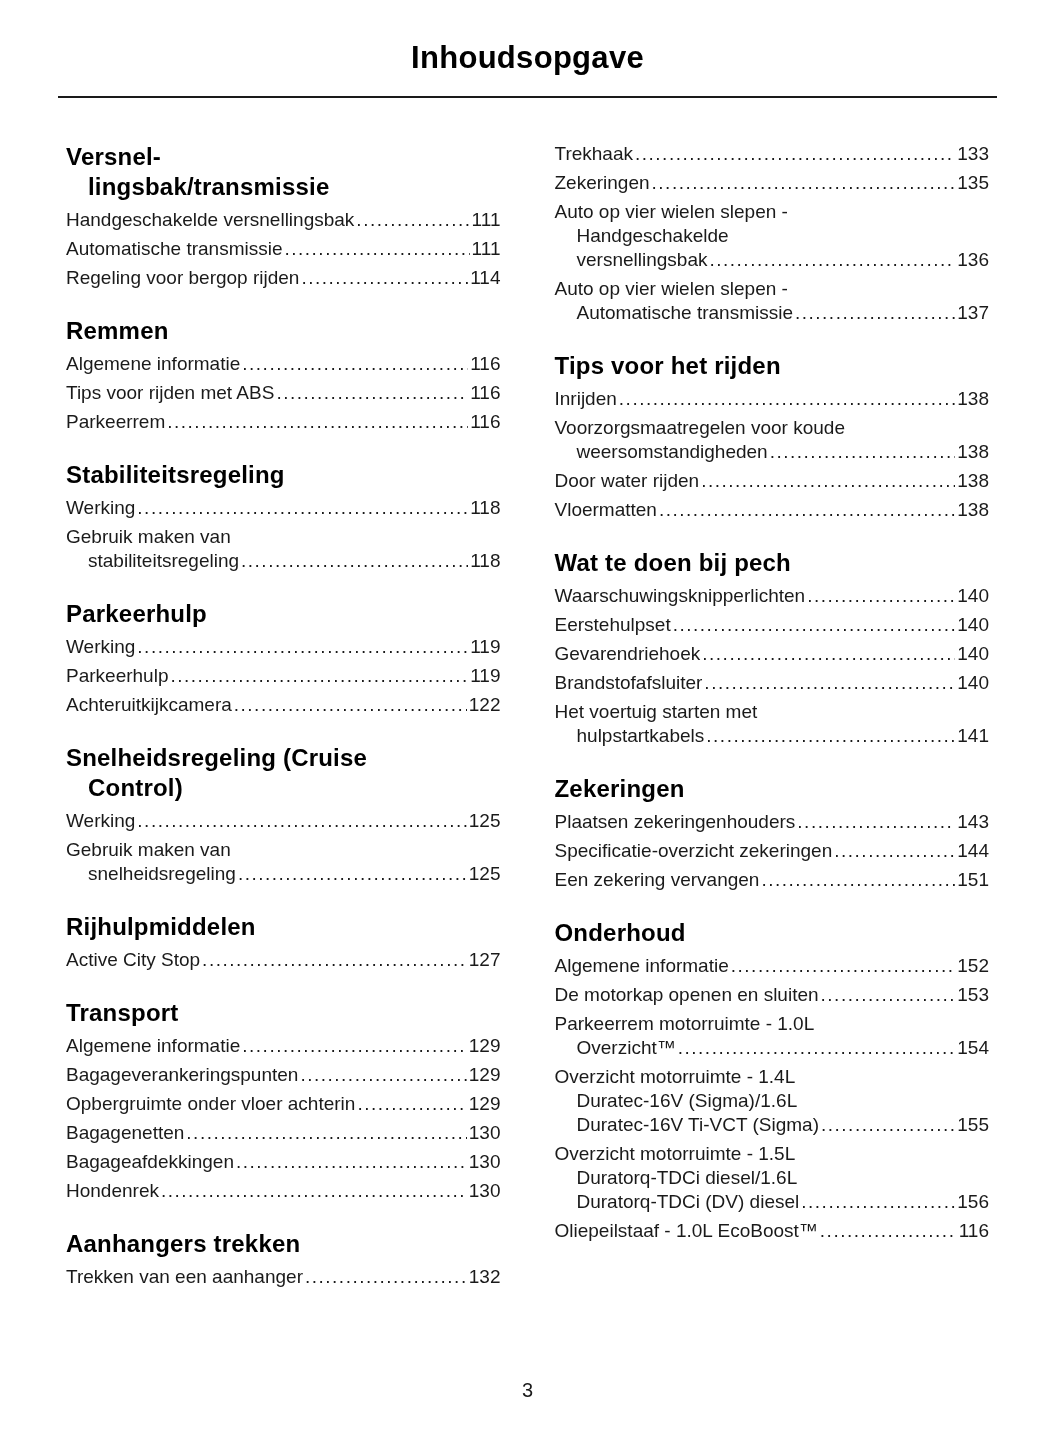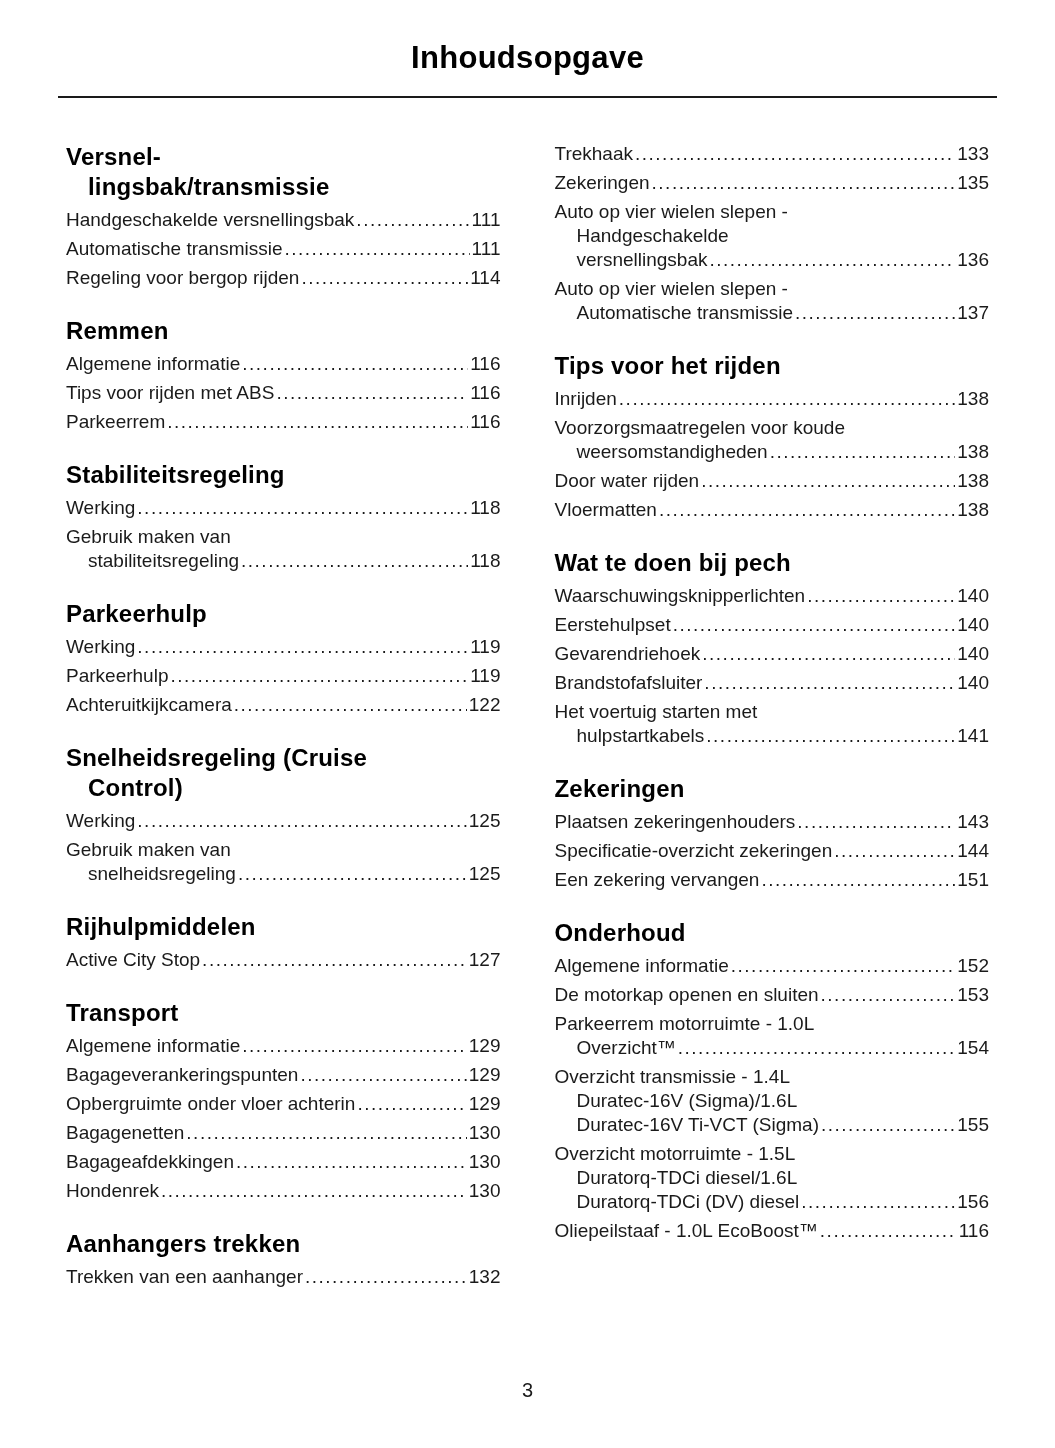--- a/index.html
+++ b/index.html
@@ -437,21 +437,21 @@
           </div>
           <div class="toc-entry">
             <div class="entry-line">Parkeerrem motorruimte - 1.0L</div>
             <div class="entry-last indent">
               <span class="entry-label">Overzicht™</span>
               <span class="entry-dots"></span>
               <span class="entry-page">154</span>
             </div>
           </div>
           <div class="toc-entry">
-            <div class="entry-line">Overzicht transmissie - 1.4L</div>
+            <div class="entry-line">Overzicht motorruimte - 1.4L</div>
             <div class="entry-line indent">Duratec-16V (Sigma)/1.6L</div>
             <div class="entry-last indent">
               <span class="entry-label">Duratec-16V Ti-VCT (Sigma)</span>
               <span class="entry-dots"></span>
               <span class="entry-page">155</span>
             </div>
           </div>
           <div class="toc-entry">
             <div class="entry-line">Overzicht motorruimte - 1.5L</div>
             <div class="entry-line indent">Duratorq-TDCi diesel/1.6L</div>

